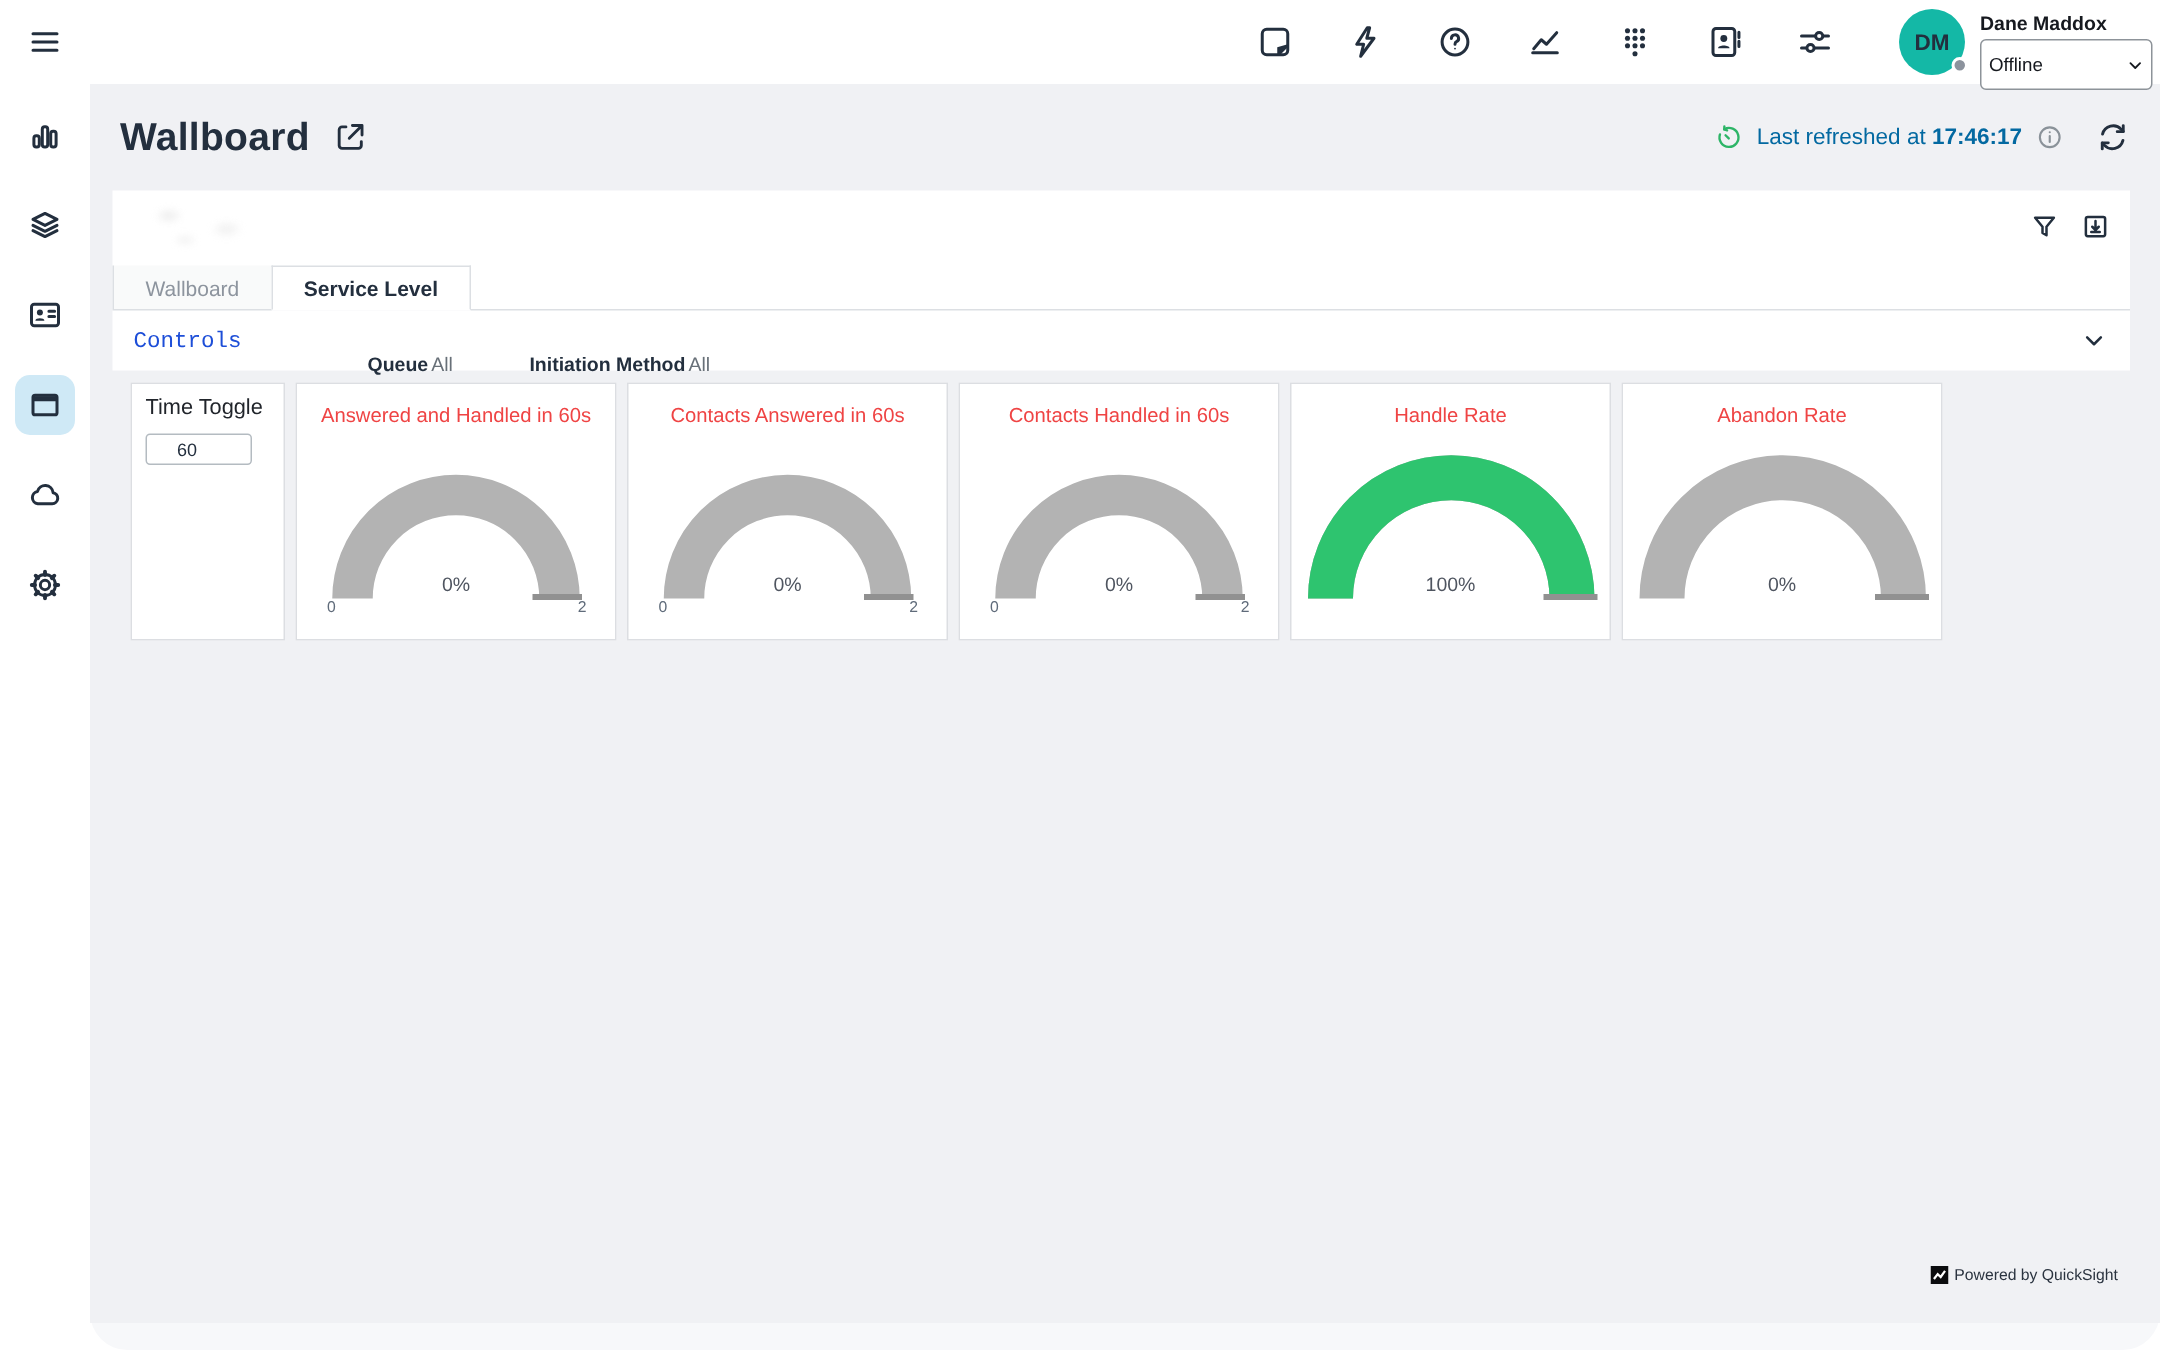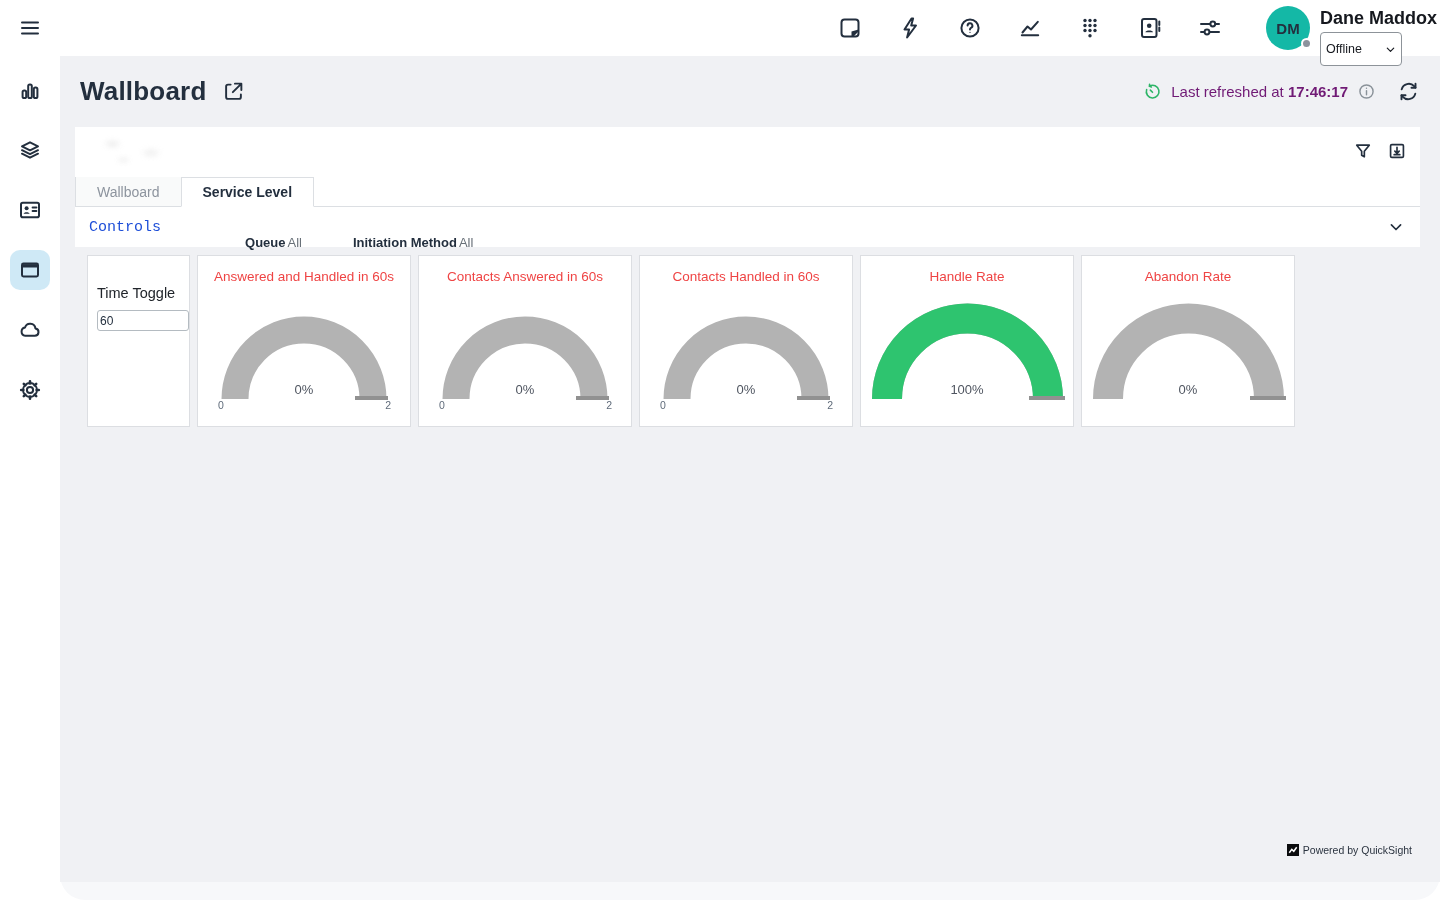--- a/index.html
+++ b/index.html
@@ -13,42 +13,42 @@
   .topbar-actions { position:absolute; left:838px; top:0; height:56px; display:flex;
     align-items:center; gap:36px; }
   .tb-icon { width:24px; height:24px; cursor:pointer; }
   .user-chip { position:absolute; left:1266px; top:6px; display:flex; }
   .avatar { width:44px; height:44px; border-radius:50%; background:#14b8a6; position:relative;
     display:flex; align-items:center; justify-content:center; font-weight:bold; font-size:15px;
     color:#232f3e; cursor:pointer; }
   .status-dot { position:absolute; right:-2px; bottom:1px; width:11px; height:11px;
     border-radius:50%; background:#8c939d; border:2px solid #fff; }
   .user-meta { margin-left:10px; padding-top:2px; }
-  .user-name { font-size:18px; font-weight:bold; color:#16191f; }
-  .status-select { margin-top:3px; width:82px; height:19px; border:1px solid #8d9399;
+  .user-name { font-size:13px; font-weight:bold; color:#16191f; }
+  .status-select { margin-top:3px; width:115px; height:19px; border:1px solid #8d9399;
     border-radius:4px; background:#fff; display:flex; align-items:center; font-size:12.5px;
     color:#16191f; padding:16px 5px; cursor:pointer; justify-content:space-between; }
 
   
   .rail { position:absolute; left:0; top:56px; width:60px; bottom:0; background:#fff; z-index:4; }
   .rail-item { width:40px; height:40px; margin:20px auto 0 auto; border-radius:10px;
     display:flex; align-items:center; justify-content:center; cursor:pointer; }
   .rail-item:first-child { margin-top:14px; }
   .rail-item.active { background:#cfe9f6; }
   .rail-item svg { width:24px; height:24px; }
 
   
   .main { position:absolute; left:60px; top:56px; right:0; bottom:0; background:#f7f8fa;border-radius:25px; }
   .dash { position:absolute; left:0; top:0; right:0; height:826px; background:#f0f1f4; }
 
   .page-head { height:71px; display:flex; align-items:center; padding:0 20px; }
   .page-title { font-size:26px; font-weight:bold; color:#232f3e; letter-spacing:.2px; }
   .ext-link { width:23px; height:23px; margin-left:15px; cursor:pointer; }
   .refresh-group { margin-left:auto; display:flex; align-items:center; gap:9px; }
-  .refresh-text { font-size:15px; color:#701a75; }
+  .refresh-text { font-size:15px; color:#0369a1; }
   .refresh-text b { font-weight:bold; }
   .sm-icon { width:19px; height:19px; cursor:pointer; }
   .refresh-btn { width:23px; height:23px; margin-left:12px; cursor:pointer; }
 
   
   .panel { position:absolute; left:15px; right:20px; top:71px; height:120px; background:#fff; }
   .panel-top { height:50px; position:relative; }
   .watermark { position:absolute; left:10px; top:6px; width:110px; height:36px; opacity:.55;
     background:
       radial-gradient(14px 8px at 25% 30%, #dcdcdc 0%, transparent 70%),
@@ -70,23 +70,23 @@
   .control:nth-of-type(2) { margin-left:84px; }
   .control + .control { margin-left:51px; }
   .control-name { font-size:13px; font-weight:bold; color:#232f3e; cursor:pointer; }
   .control-value { font-size:13px; color:#687078; cursor:pointer;margin-top:30px; }
   .controls-chevron { margin-left:auto; width:20px; height:20px; cursor:pointer; }
 
   
   .cards { position:absolute; left:27px; top:199px; display:flex; gap:7px; }
   .card { background:#fff; border:1px solid #dcdee2; height:172px; position:relative; }
   .tt-card { width:103px; }
-  .tt-label { font-size:14.5px; color:#21252b; padding:29px 0 0 9px; }
-  .tt-input { display:block; margin:9px 0 0 9px; width:92px; height:21px;
-    border:1px solid #b4bbc1; border-radius:3px; font-size:12px; padding:0 2px;
+  .tt-label { font-size:14.5px; color:#21252b; padding:8px 0 0 9px; }
+  .tt-input { display:block; margin:9px 0 0 9px; width:71px; height:21px;
+    border:1px solid #b4bbc1; border-radius:3px; font-size:12px; padding:0 20px;
     color:#232f3e; font-family:"Liberation Sans",sans-serif; }
 
   .gauge-card { width:214px; }
   .gauge-title { font-size:13.5px; color:#ef4444; text-align:center; margin-top:13px; }
   .gauge-svg { position:absolute; left:-1px; bottom:13px; width:214px; }
   .arc-track { fill:none; stroke:#b3b3b3; }
   .arc-value { fill:none; }
   .gauge-small .arc { stroke-width:27; }
   .gauge-large .arc { stroke-width:30; }
   .gauge-value { position:absolute; bottom:29px; left:0; width:100%; text-align:center;

